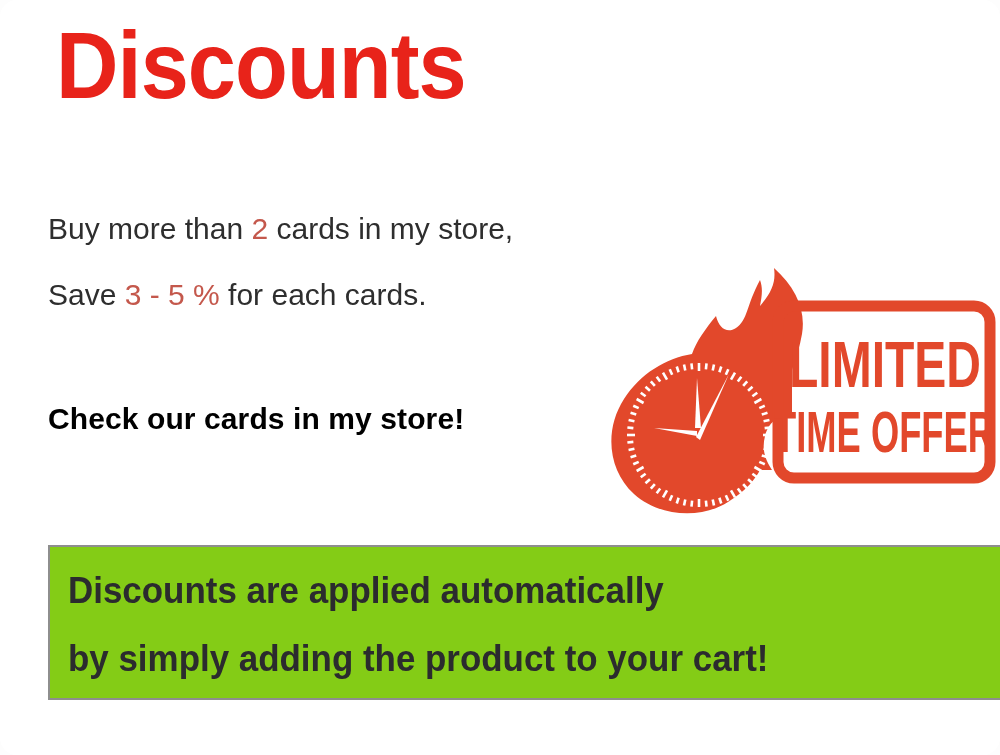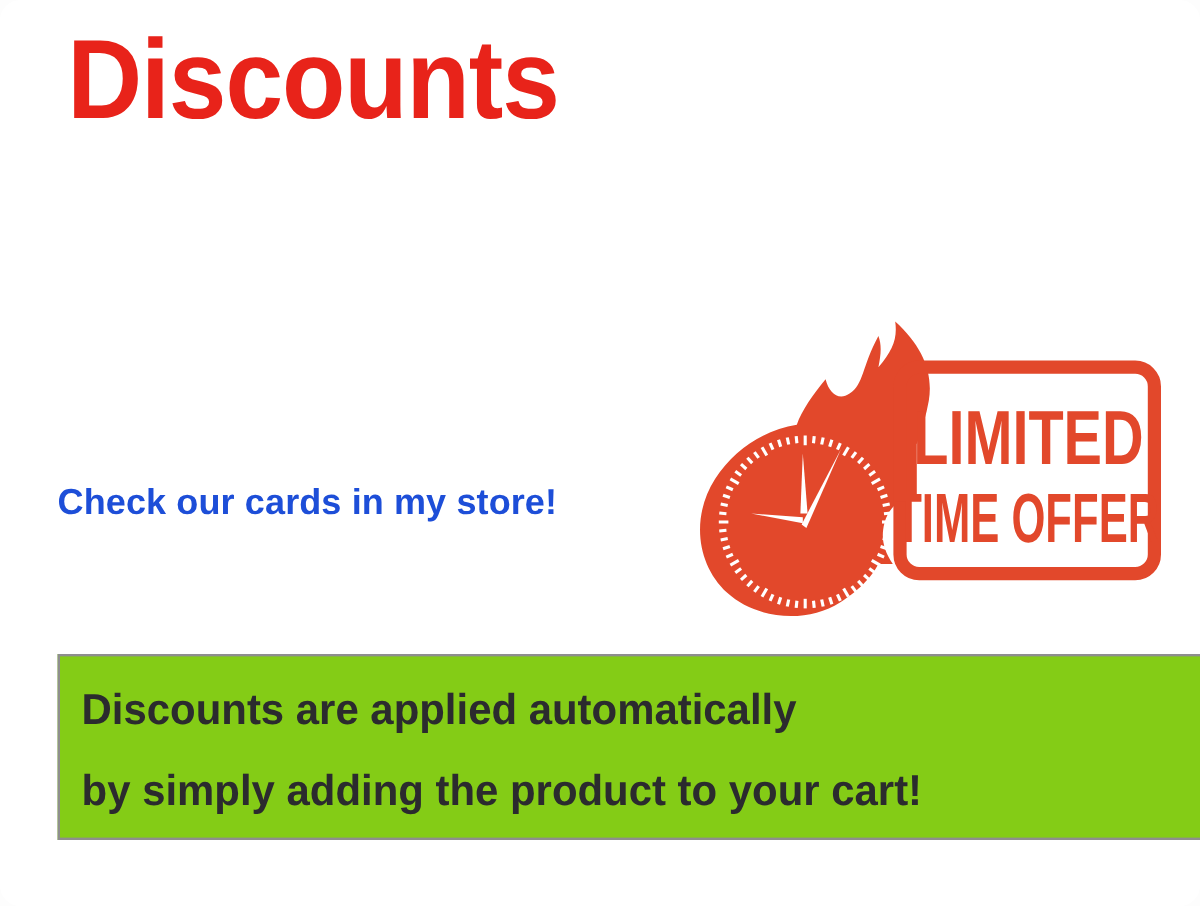--- a/index.html
+++ b/index.html
@@ -56,29 +56,29 @@
   .hl {
     color: #c4584c;
   }
   .copy-strong {
     position: absolute;
     left: 48px;
     top: 397px;
     font-size: 30px;
     line-height: 44px;
     font-weight: bold;
-    color: #1d4ed8;
+    color: #000000;
     white-space: nowrap;
     letter-spacing: 0.1px;
   }
 
   
   .badge {
     position: absolute;
-    left: 568px;
+    left: 596px;
     top: 262px;
     width: 404px;
     height: 258px;
   }
   .badge svg {
     display: block;
     width: 404px;
     height: 258px;
   }
   .badge-text {
@@ -113,20 +113,24 @@
   .note-line-1 { top: 24px; }
   .note-line-2 { top: 92px; }
 </style>
 </head>
 <body>
 
 <div id="promo-root">
 
   <div class="promo-title">Discounts</div>
 
+  <div class="copy-block">
+    <div class="copy-line"><span>Buy more than </span><span class="hl">2</span><span> cards in my store,</span></div>
+    <div class="copy-line"><span>Save </span><span class="hl">3 - 5 %</span><span> for each cards.</span></div>
+  </div>
 
   <div class="copy-strong">Check our cards in my store!</div>
 
   <div class="badge">
     <svg viewBox="0 0 404 258" xmlns="http://www.w3.org/2000/svg">
       <g>
 
         <path d="M164 18
                  C 150 44, 152 58, 140 66
                  C 131 72, 123 66, 120 54

